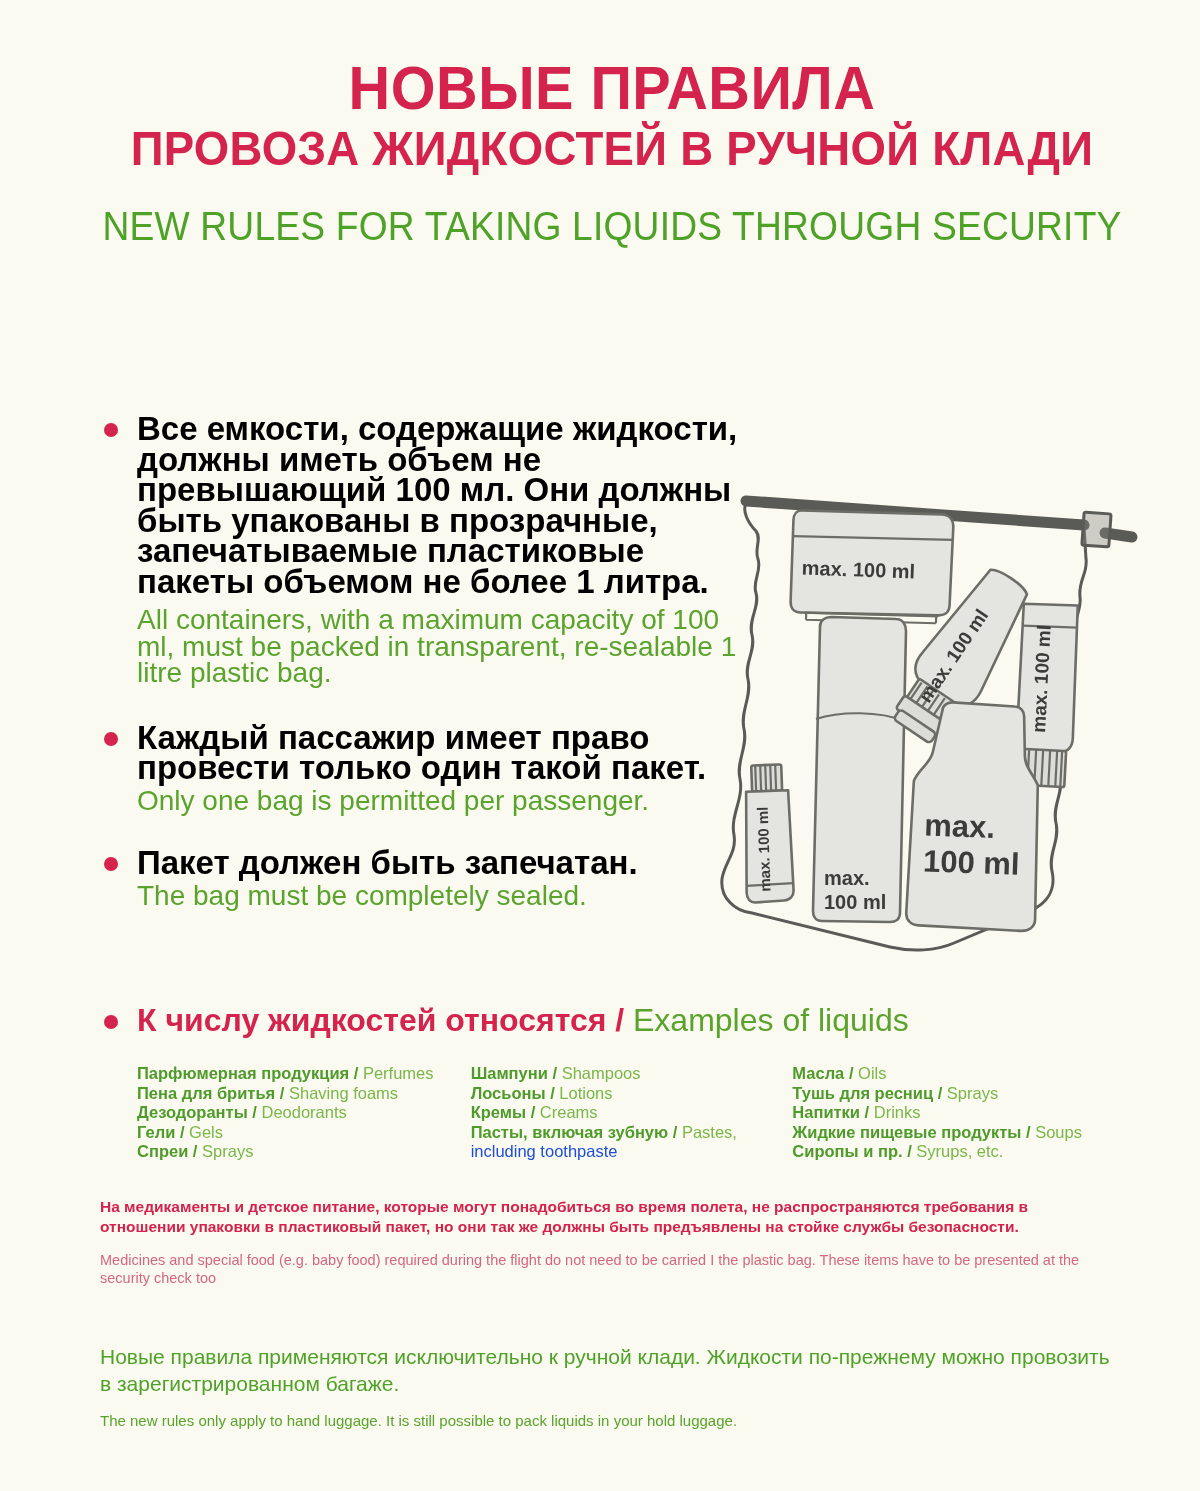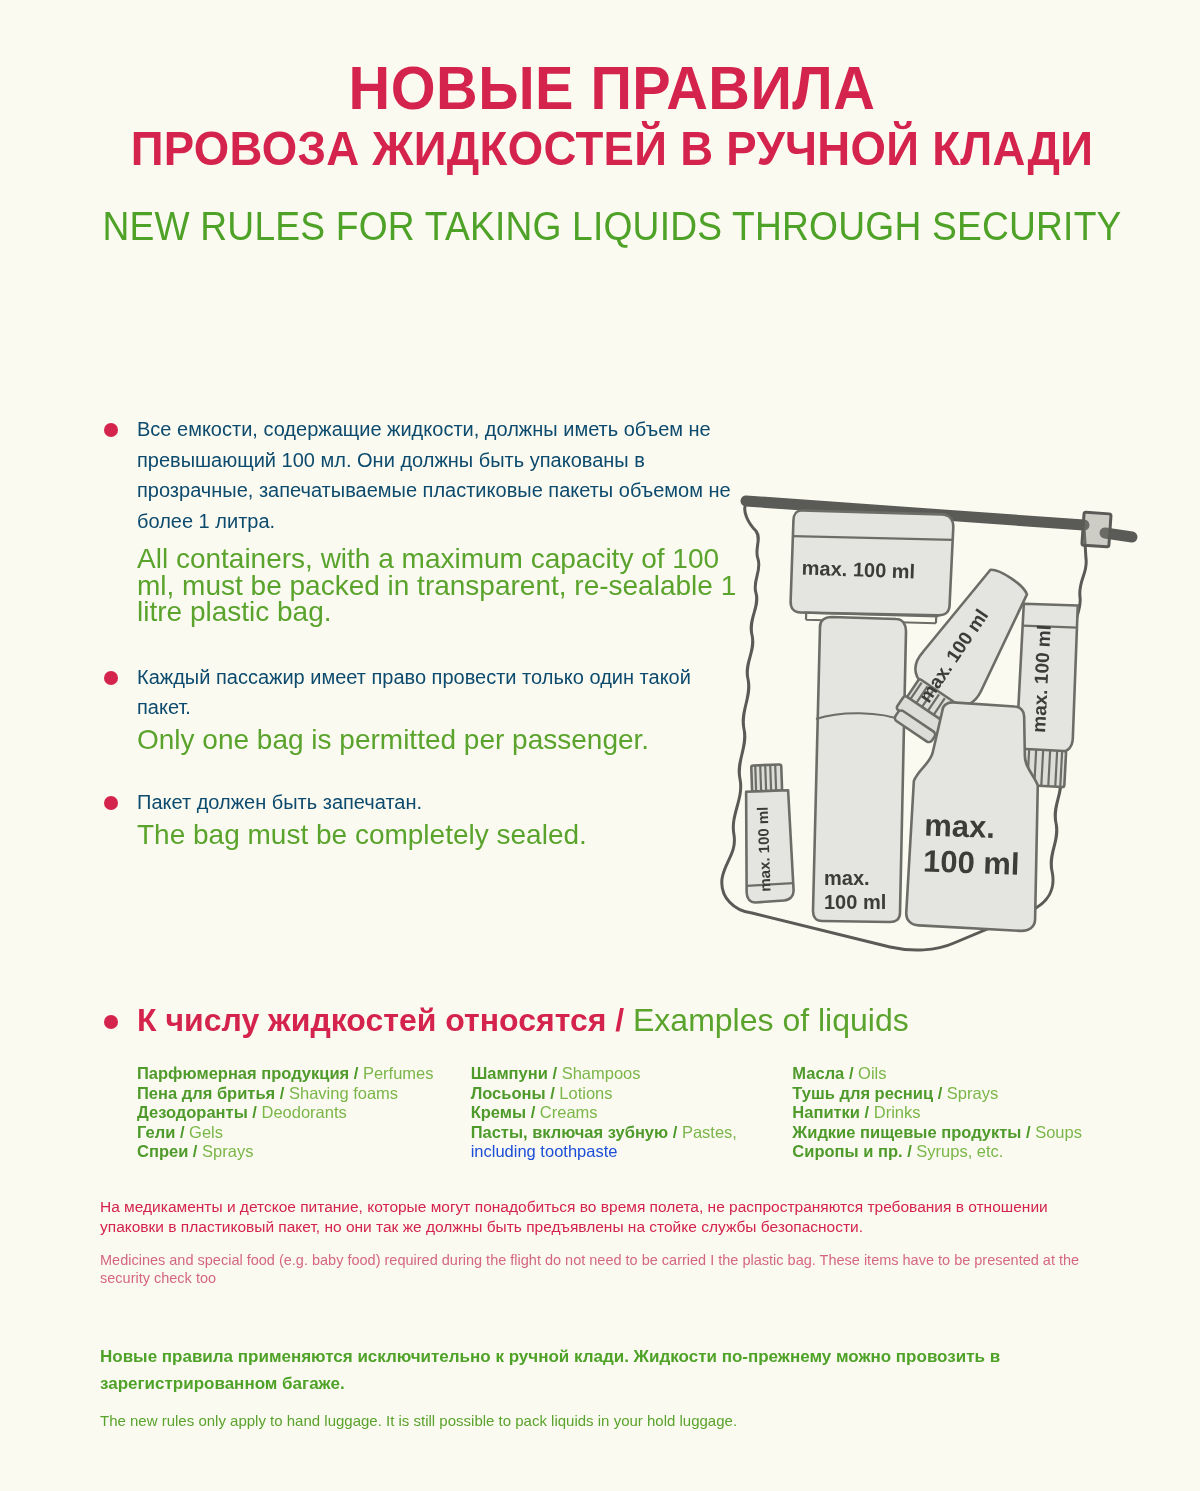--- a/index.html
+++ b/index.html
@@ -73,23 +73,23 @@
   .dot {
     position: absolute;
     left: 2px;
     top: 9px;
     width: 14px;
     height: 14px;
     border-radius: 50%;
     background: #d4234c;
   }
   .b-ru {
-    color: #0c4a6e;
-    font-weight: normal;
-    font-size: 20px;
+    color: #000000;
+    font-weight: bold;
+    font-size: 33px;
     line-height: 30.5px;
   }
   .b-en {
     color: #5aa32c;
     font-size: 28px;
     line-height: 26.5px;
     margin-top: 10px;
   }
   .bullet-block.tight .b-en { margin-top: 4px; }
 
@@ -140,42 +140,42 @@
 
   
   .med-note {
     position: absolute;
     left: 100px;
     top: 1197px;
     width: 1010px;
   }
   .med-ru {
     color: #d4234c;
-    font-weight: normal;
+    font-weight: bold;
     font-size: 15.5px;
     line-height: 20px;
   }
   .med-en {
     color: #d4677f;
     font-size: 14.5px;
     line-height: 18px;
     margin-top: 14px;
   }
 
   
   .footer {
     position: absolute;
     left: 100px;
     top: 1343px;
     width: 1020px;
   }
   .foot-ru {
     color: #4ea227;
-    font-weight: bold;
-    font-size: 17px;
+    font-weight: normal;
+    font-size: 21px;
     line-height: 27px;
   }
   .foot-en {
     color: #5aa32c;
     font-size: 15px;
     line-height: 27px;
     margin-top: 10px;
   }
 </style>
 </head>

